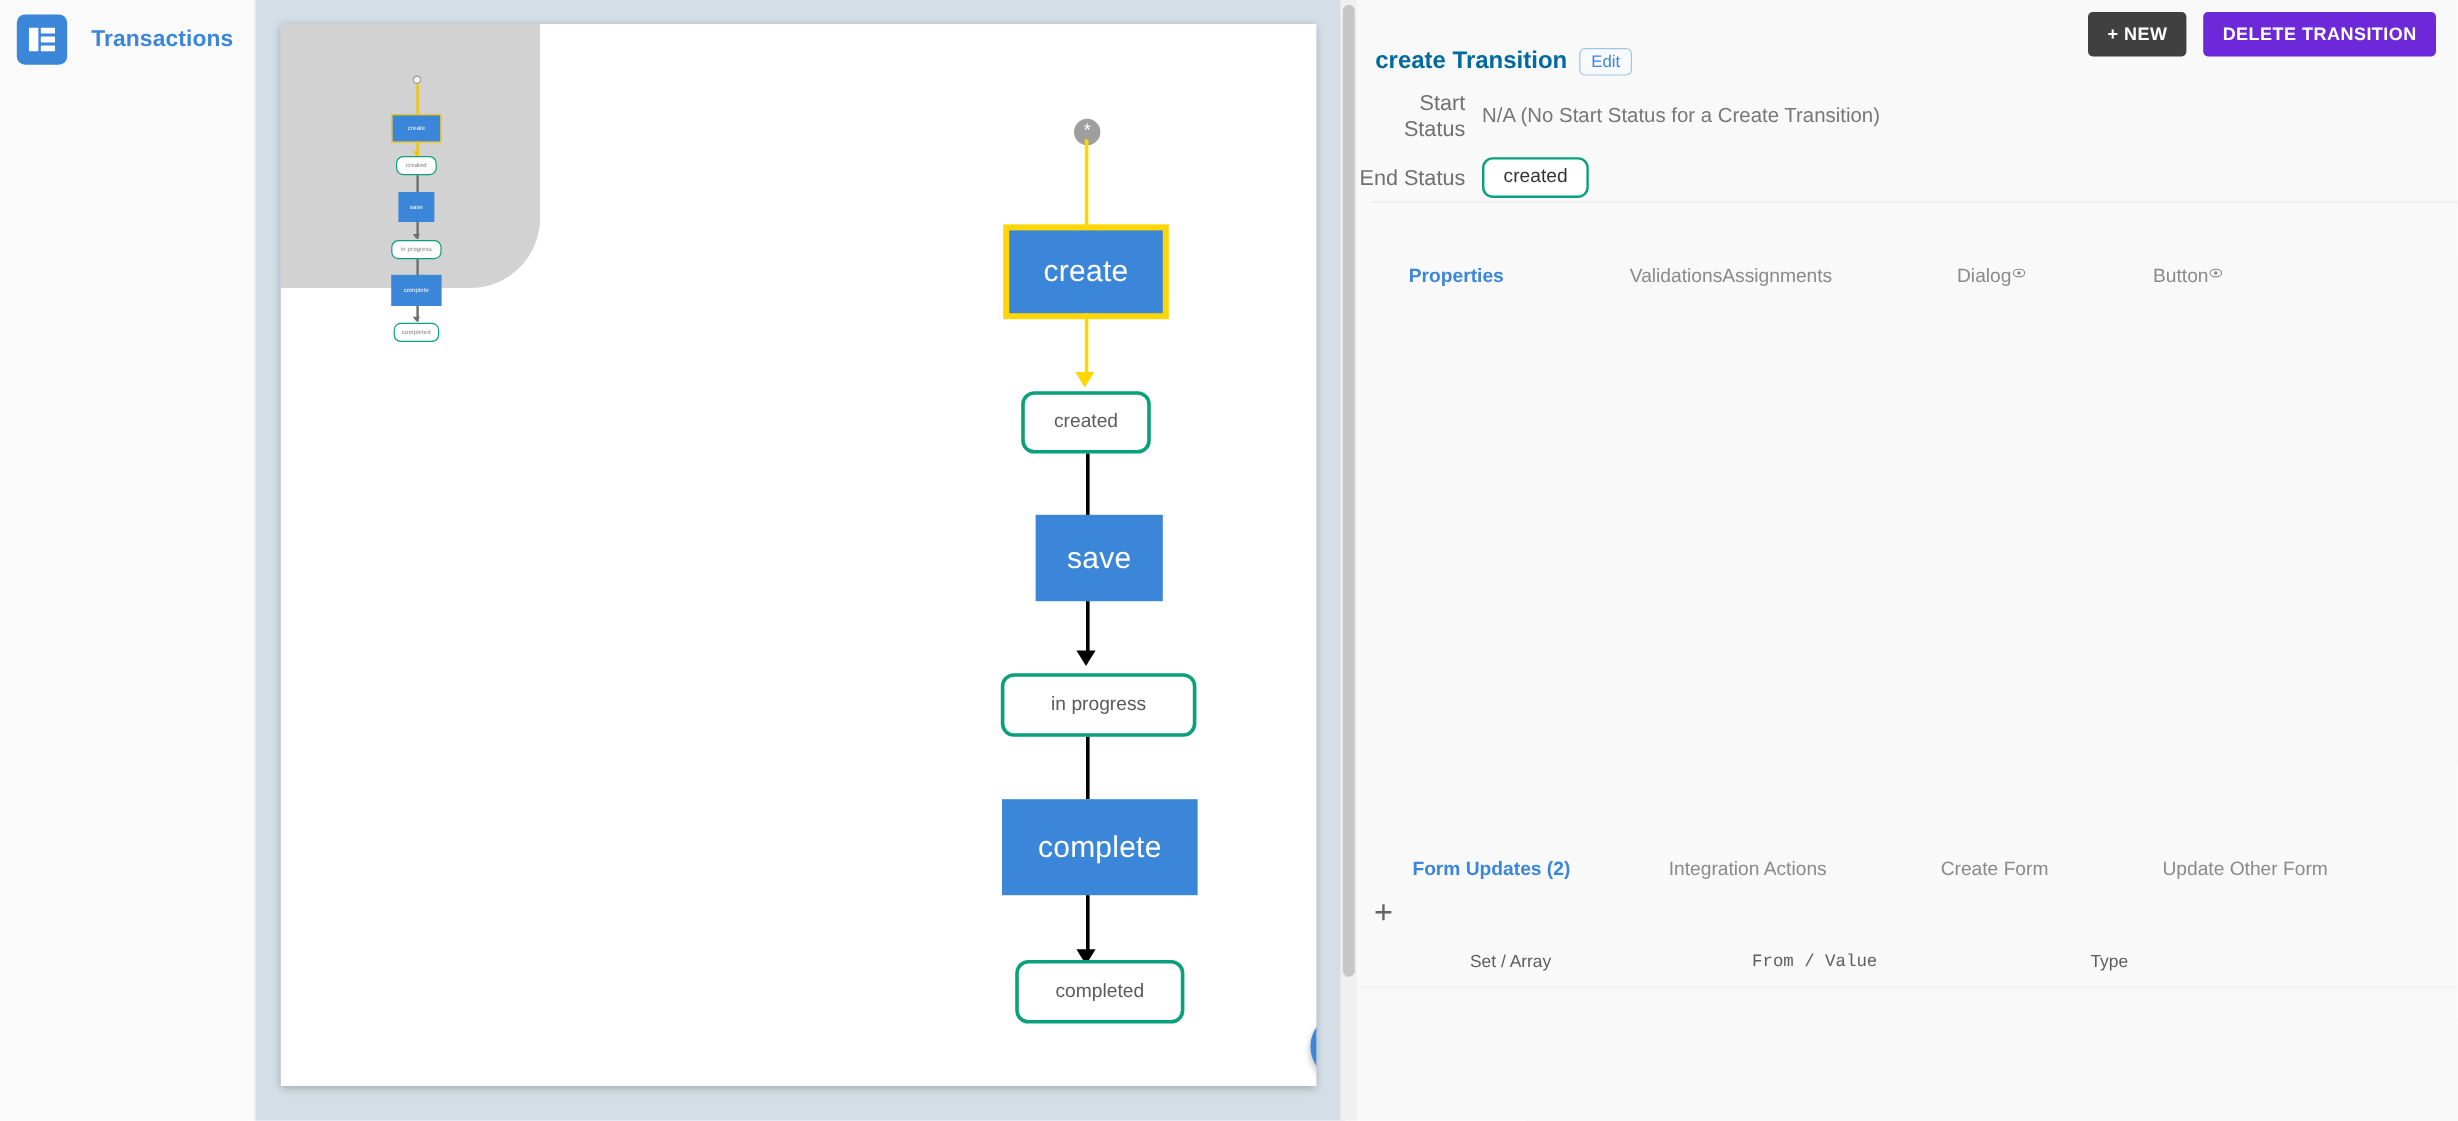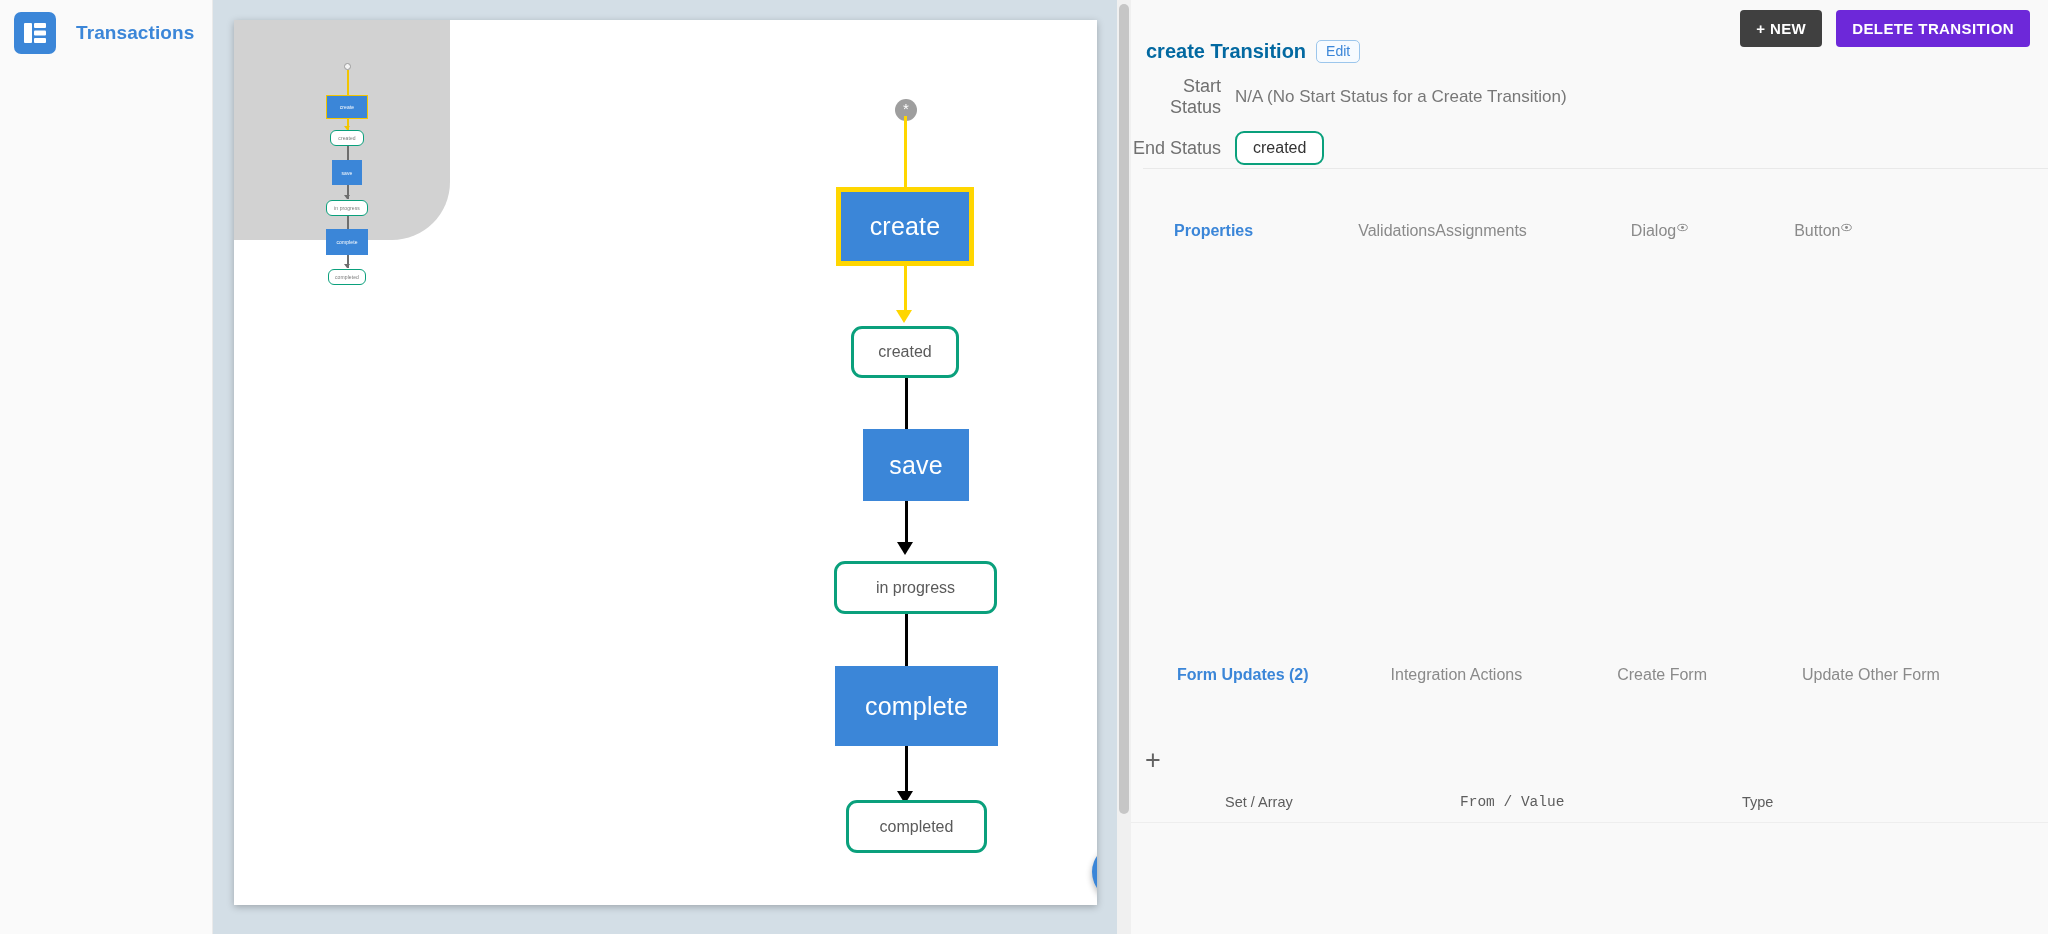--- a/index.html
+++ b/index.html
@@ -308,21 +308,21 @@
         <span>Button</span>
         <sup>
           <svg width="11" height="11" viewBox="0 0 16 16" fill="none" stroke="#8a8a8a" stroke-width="1.4">
             <ellipse cx="8" cy="8" rx="7" ry="4.6"></ellipse>
               <circle cx="8" cy="8" r="2.1" fill="#8a8a8a" stroke="none"></circle>
           </svg>
         </sup>
       </div>
     </div>
 
-    <div class="tabs" style="top:666px; left:0;align-items:flex-end;">
+    <div class="tabs" style="top:716px; left:0;align-items:flex-end;">
       <div class="tab active" style="margin-left:46px;">
         <span>Form Updates (2)</span>
       </div>
       <div class="tab" style="margin-left:82px;">
         <span>Integration Actions</span>
       </div>
       <div class="tab" style="margin-left:95px;">
         <span>Create Form</span>
       </div>
       <div class="tab" style="margin-left:95px;">

